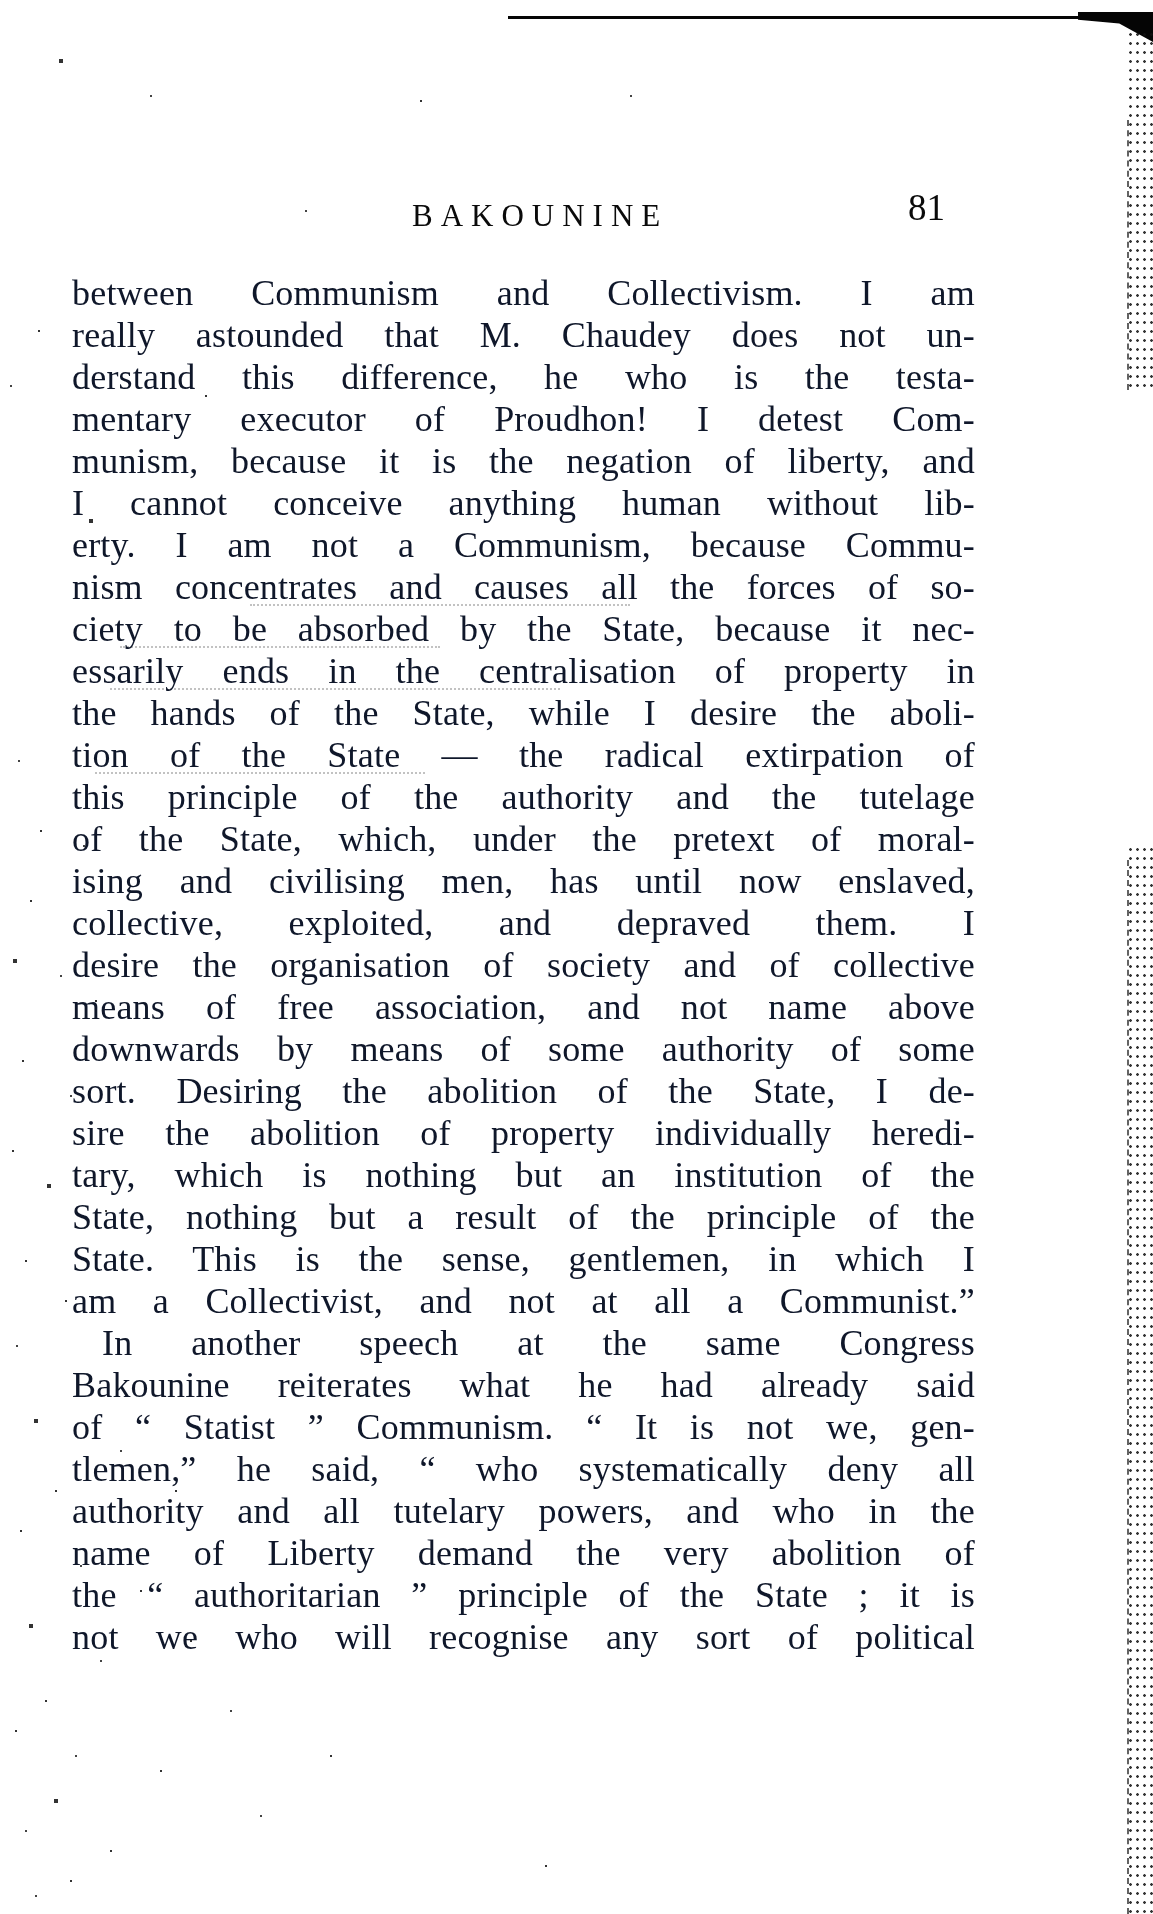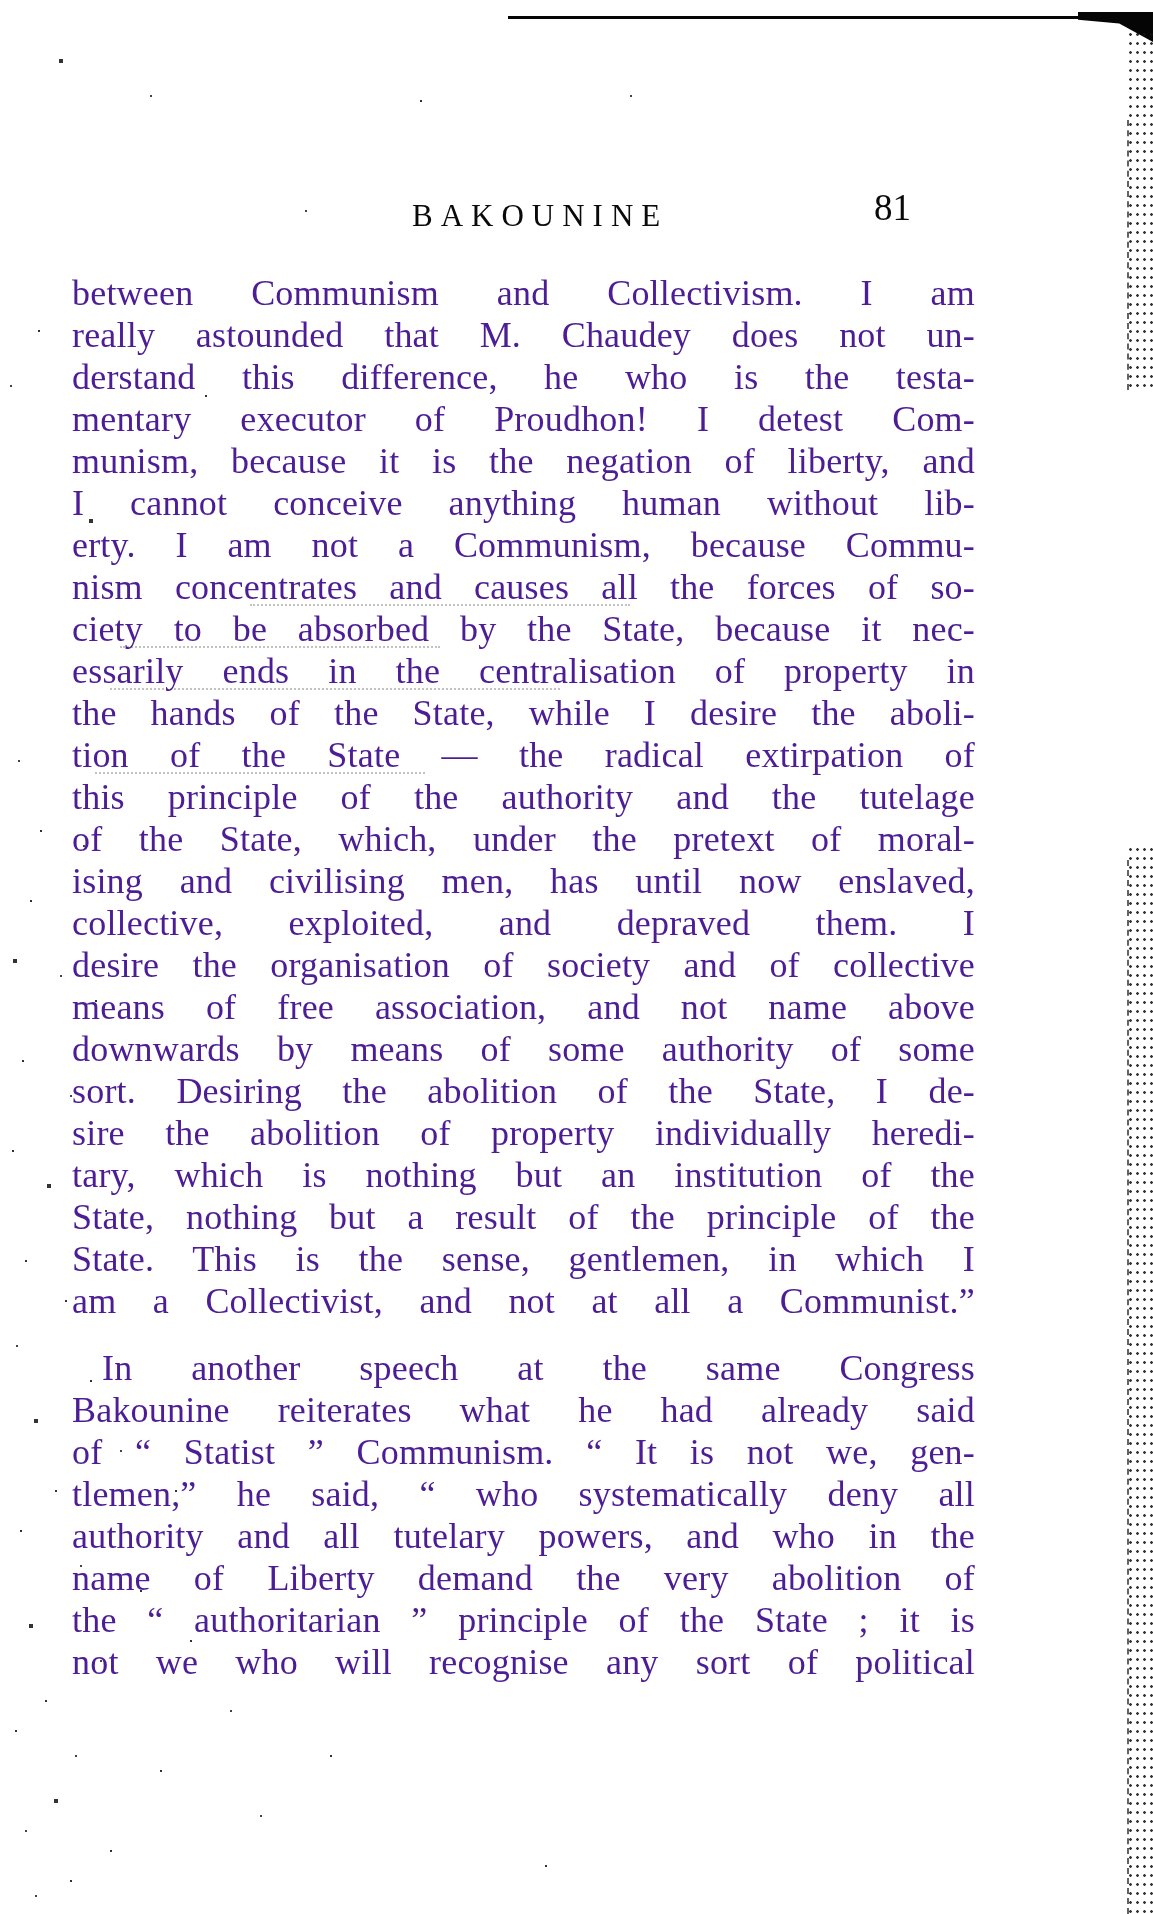--- a/index.html
+++ b/index.html
@@ -18,41 +18,41 @@
   .running-head{
     position:absolute;
     top:198px;left:412px;
     font-size:31px;
     letter-spacing:8px;
     color:#0a0a0a;
     font-weight:400;
   }
   .page-number{
     position:absolute;
-    top:186px;left:874px;
+    top:186px;left:908px;
     font-size:37px;
     color:#0a0a0a;
   }
   
   .text-block{
     position:absolute;
     top:272px;left:72px;width:903px;
-    color:#4c1d95;
+    color:#0f172a;
   }
   .text-line{
     height:42px;
     line-height:42px;
     font-size:36px;
     text-align:justify;
     text-align-last:justify;
     overflow:hidden;
     white-space:normal;
     letter-spacing:0.2px;
   }
-  .text-line.indent{ padding-left:30px;margin-top:25px; }
+  .text-line.indent{ padding-left:30px; }
   
   .top-rule{
     position:absolute;
     top:16px;left:508px;width:645px;height:3px;
     background:#050505;
   }
   .top-rule-wedge{
     position:absolute;
     top:12px;left:1078px;width:75px;height:30px;
     background:#050505;

